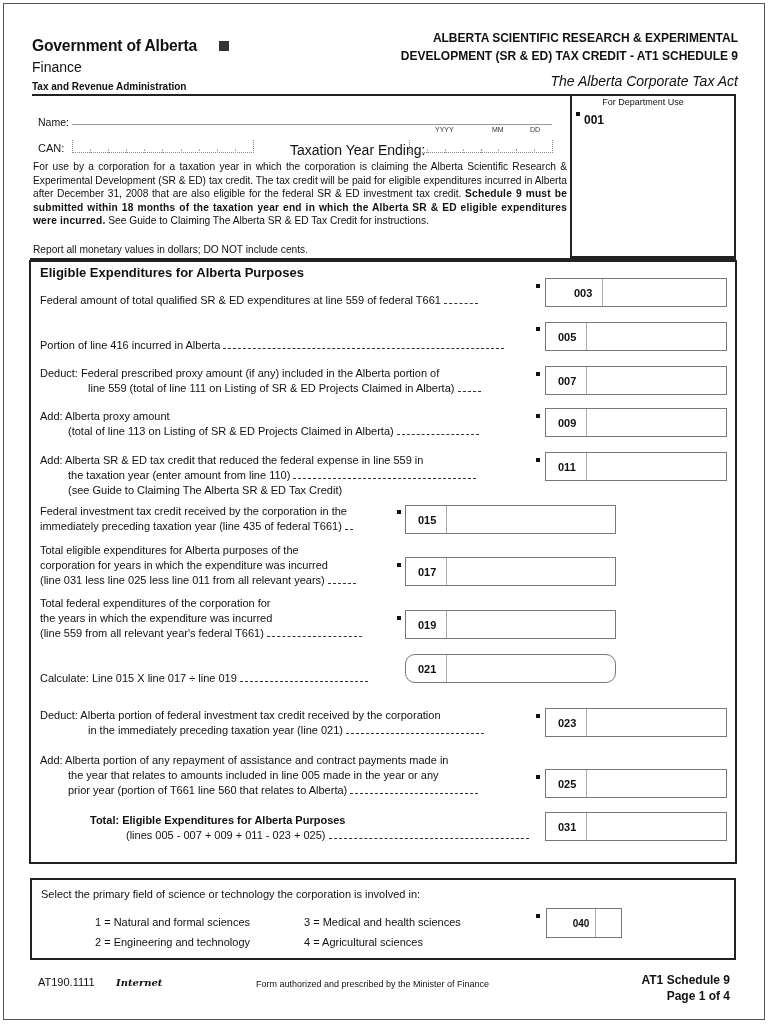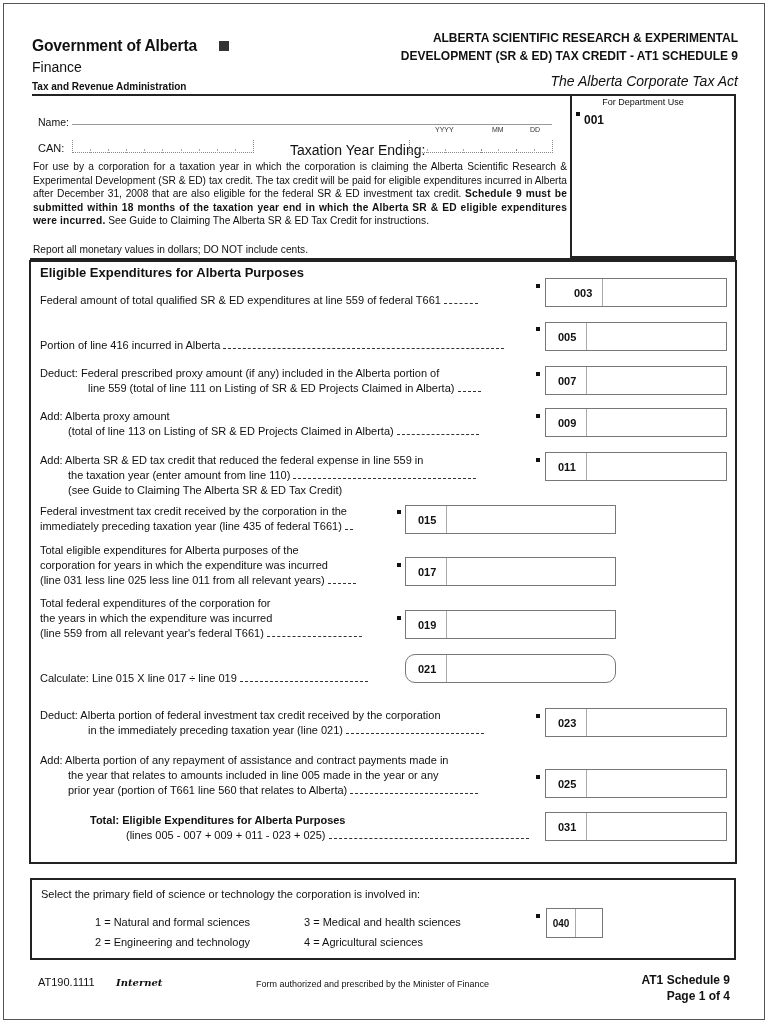--- a/index.html
+++ b/index.html
@@ -48,21 +48,21 @@
   .fbox { height: 29px; border: 1px solid #777; box-sizing: border-box; display: flex; background: #fff; }
   .fbox .code { width: 41px; border-right: 1px solid #aaa; font-size: 11px; font-weight: bold;
                 display: flex; align-items: center; padding-left: 12px; box-sizing: border-box; }
   .fbox .val { flex: 1; }
   .big { left: 545px; width: 182px; }
   .small { left: 405px; width: 211px; }
 
   .sci { left: 30px; top: 878px; width: 706px; height: 82px; border: 2px solid #222; box-sizing: border-box; }
   .sci-q { left: 41px; top: 888px; font-size: 11px; }
   .opt { font-size: 11px; }
-  .box40 { left: 546px; top: 908px; width: 57px; height: 30px; border: 1px solid #777; box-sizing: border-box; display: flex; }
+  .box40 { left: 546px; top: 908px; width: 76px; height: 30px; border: 1px solid #777; box-sizing: border-box; display: flex; padding-left: 20px; }
   .box40 .code { width: 28px; border-right: 1px solid #aaa; font-size: 10px; font-weight: bold; display: flex; align-items: center; justify-content: center; }
 
   .f-code { left: 38px; top: 976px; font-size: 11px; }
   .f-internet { left: 116px; top: 977px; font-size: 10px; font-weight: bold; font-style: italic; font-family: "DejaVu Serif", serif; }
   .f-auth { left: 256px; top: 979px; font-size: 9px; }
   .f-sched { right: 40px; top: 973px; font-size: 12px; font-weight: bold; text-align: center; }
   .f-page { right: 40px; top: 989px; font-size: 12px; font-weight: bold; text-align: right; }
 </style>
 </head>
 <body>

